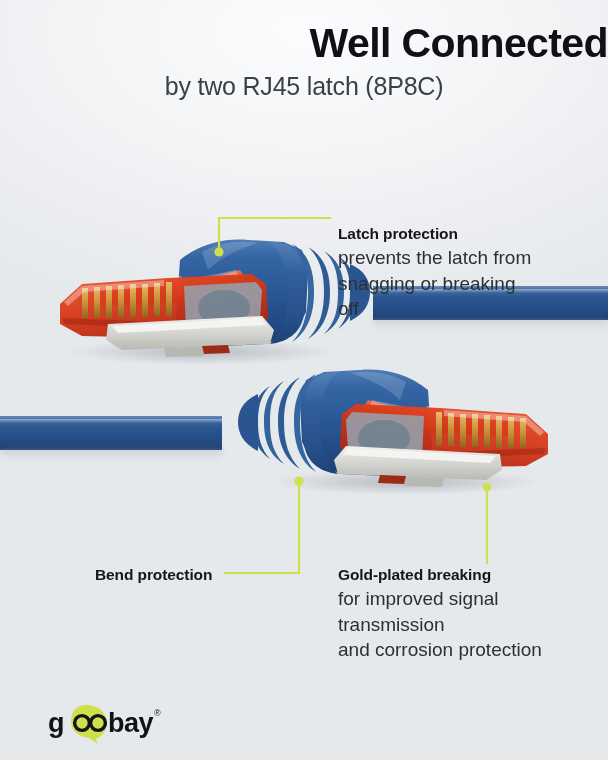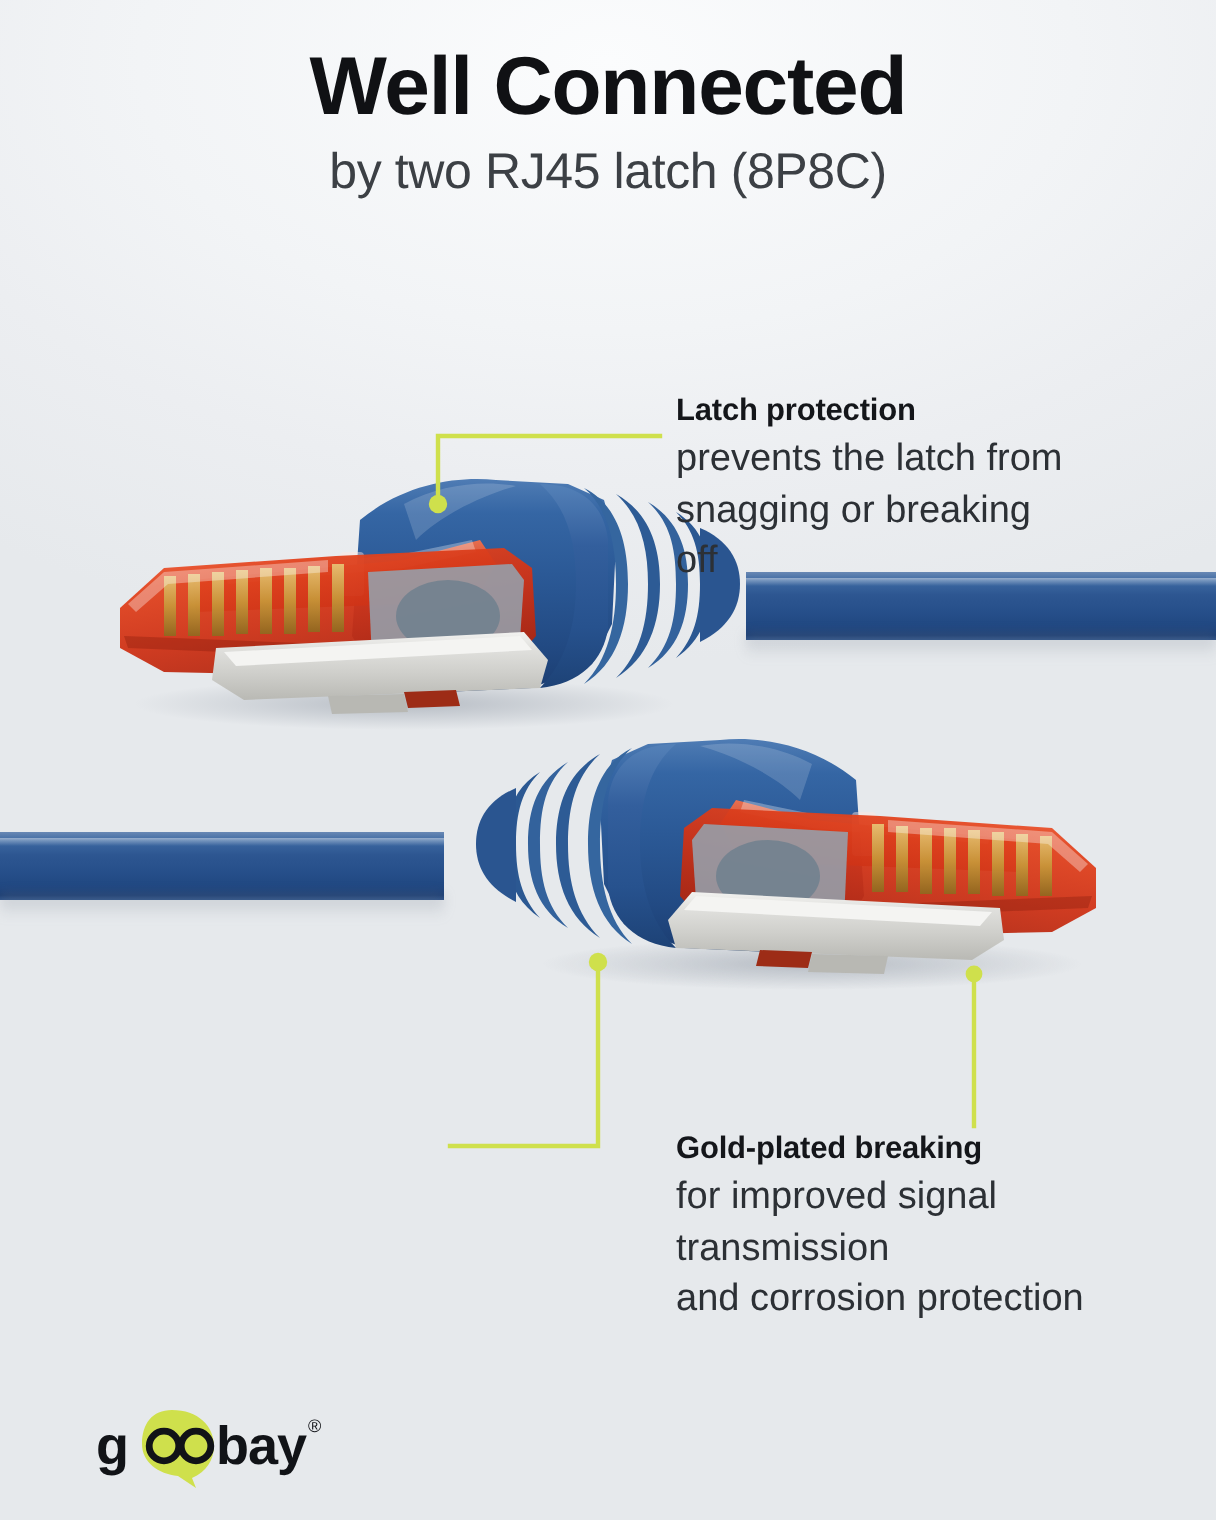--- a/index.html
+++ b/index.html
@@ -12,21 +12,21 @@
     position:relative;width:608px;height:760px;
     background:
       radial-gradient(ellipse 520px 300px at 50% 4%, #fbfcfd 0%, #f2f4f6 45%, #eceef1 70%, #e6e9ec 100%),
       linear-gradient(180deg,#f4f6f8 0%,#eceef1 38%,#e4e7eb 70%,#dfe3e7 100%);
     overflow:hidden;
   }
   
   .header{position:absolute;left:0;top:22px;width:608px;text-align:center;}
   .title{
     font-size:41px;font-weight:700;color:#101114;letter-spacing:-0.6px;
-    line-height:1.06;margin:0;
+    line-height:1.06;margin:0;text-align:right;
   }
   .subtitle{
     font-size:25px;font-weight:400;color:#3c4045;letter-spacing:-0.2px;
     margin:8px 0 0 0;line-height:1.1;
   }
   
   .cable{position:absolute;height:34px;}
   .cable-inner{
     position:absolute;inset:0;
     background:linear-gradient(180deg,
@@ -61,21 +61,21 @@
   
   .note{position:absolute;}
   .note-title{
     font-size:15.5px;font-weight:700;color:#14161a;letter-spacing:-0.1px;
     margin:0 0 2px 0;line-height:1.25;
   }
   .note-body{
     font-size:19px;font-weight:400;color:#2c3035;line-height:1.33;
     margin:0;white-space:pre-line;
   }
-  #note-latch{left:338px;top:196px;width:200px;}
+  #note-latch{left:338px;top:224px;width:200px;}
   #note-bend{left:95px;top:565px;width:210px;}
   #note-gold{left:338px;top:565px;width:230px;}
 
   
   .logo{position:absolute;left:42px;top:700px;width:130px;height:44px;}
 </style>
 </head>
 <body>
 
 <div class="page">
@@ -260,20 +260,21 @@
     </g>
   </svg>
 
   <div class="note" id="note-latch">
     <p class="note-title">Latch protection</p>
     <p class="note-body">prevents the latch from
 snagging or breaking off</p>
   </div>
 
   <div class="note" id="note-bend">
+    <p class="note-title">Bend protection</p>
   </div>
 
   <div class="note" id="note-gold">
     <p class="note-title">Gold-plated breaking</p>
     <p class="note-body">for improved signal transmission
 and corrosion protection</p>
   </div>
 
   <div class="logo">
     <svg width="130" height="44" viewBox="0 0 130 44" xmlns="http://www.w3.org/2000/svg">

